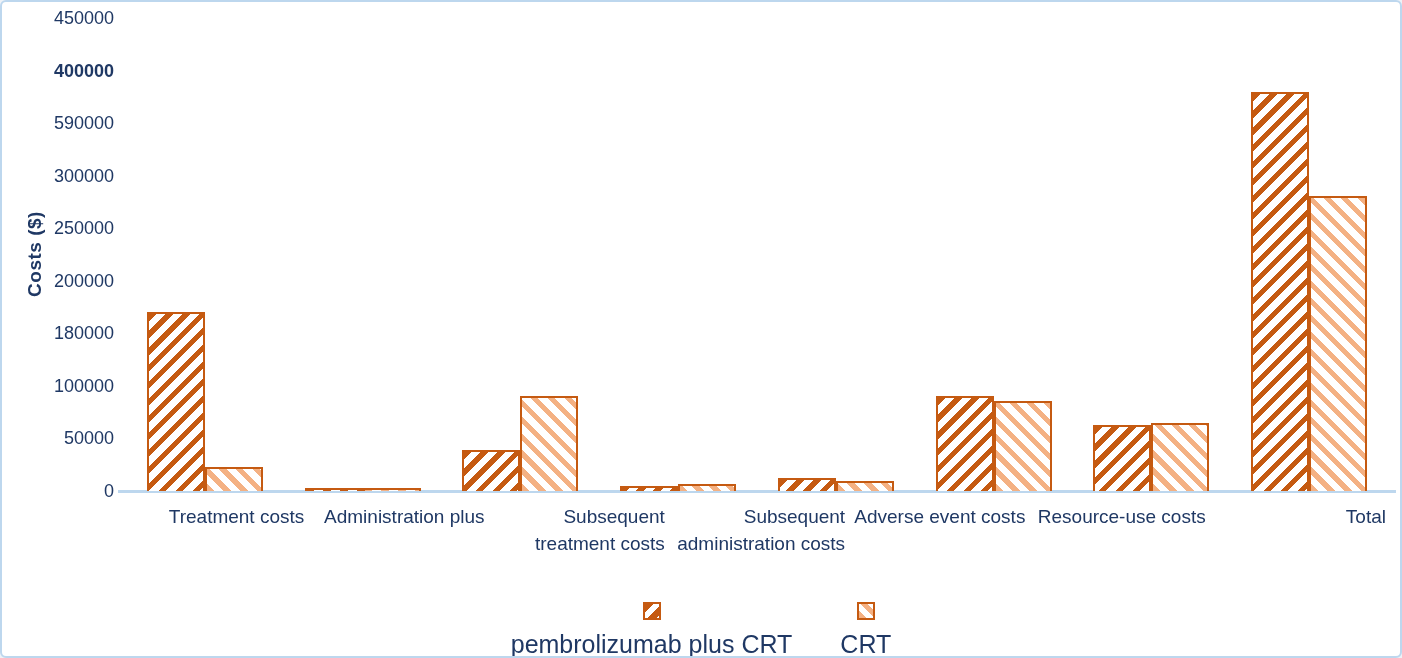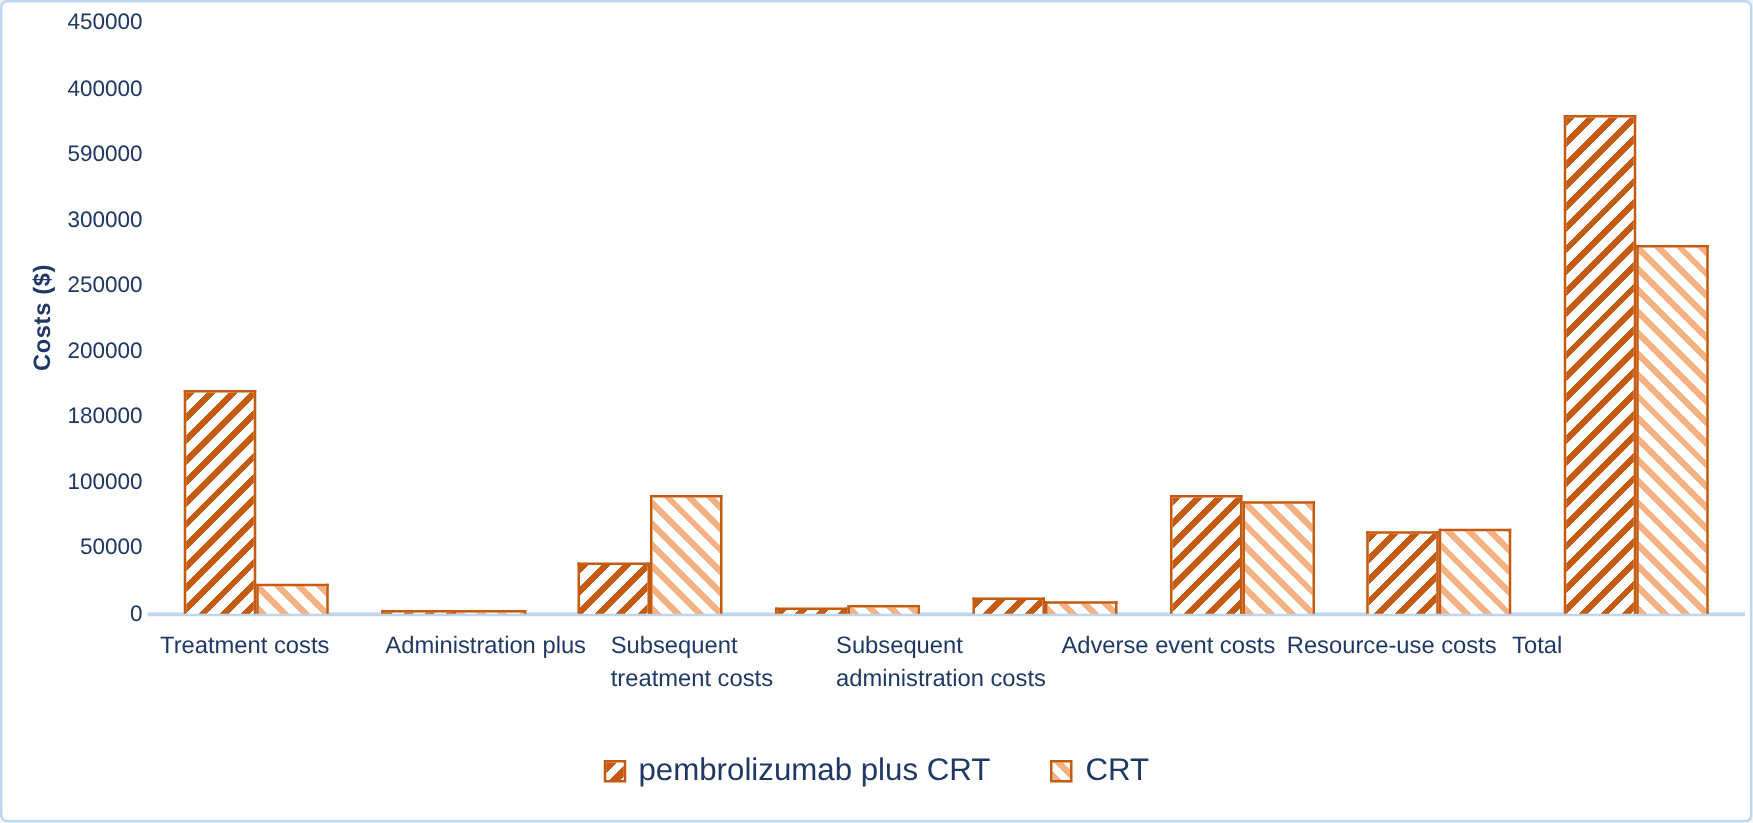--- a/index.html
+++ b/index.html
@@ -98,21 +98,21 @@
   
   .x-labels {
     position: absolute;
     left: 124px;
     top: 501px;
     width: 1262px;
     display: flex;
   }
   .x-label {
     flex: 1 1 0;
-    text-align: left;
+    text-align: right;
     font-size: 19px;
     line-height: 27px;
     color: #1F3864;
     padding: 0 2px;
   }
 
   
   .legend {
     position: absolute;
     left: 0;
@@ -120,20 +120,21 @@
     width: 100%;
     display: flex;
     justify-content: center;
     align-items: center;
     gap: 48px;
   }
   .legend-item {
     display: flex;
     align-items: center;
     gap: 10px;
+    flex-direction: column;
   }
   .legend-swatch {
     width: 18px;
     height: 18px;
     border: 2px solid #C55A11;
   }
   .legend-swatch.s0 {
     background-image: repeating-linear-gradient(135deg, #C55A11 0, #C55A11 6px, #ffffff 6px, #ffffff 12px);
   }
   .legend-swatch.s1 {
@@ -155,21 +156,21 @@
 
   <div class="y-ticks">
       <div class="y-tick" style="bottom: 0px;">0</div>
       <div class="y-tick" style="bottom: 52.5556px;">50000</div>
       <div class="y-tick" style="bottom: 105.111px; text-align: center;">100000</div>
       <div class="y-tick" style="bottom: 157.667px;">180000</div>
       <div class="y-tick" style="bottom: 210.222px;">200000</div>
       <div class="y-tick" style="bottom: 262.778px;">250000</div>
       <div class="y-tick" style="bottom: 315.333px;">300000</div>
       <div class="y-tick" style="bottom: 367.889px;">590000</div>
-      <div class="y-tick" style="bottom: 420.444px;">400000</div>
+      <div class="y-tick" style="bottom: 420.444px; font-weight: bold;">400000</div>
       <div class="y-tick" style="bottom: 473px;">450000</div>
     </div>
 
   <div class="axis-line"></div>
 
   <div class="plot">
       <div class="group">
         <div class="bar s0" style="height: 178.7px;"></div>
         <div class="bar s1" style="height: 24.2px;"></div>
       </div>

